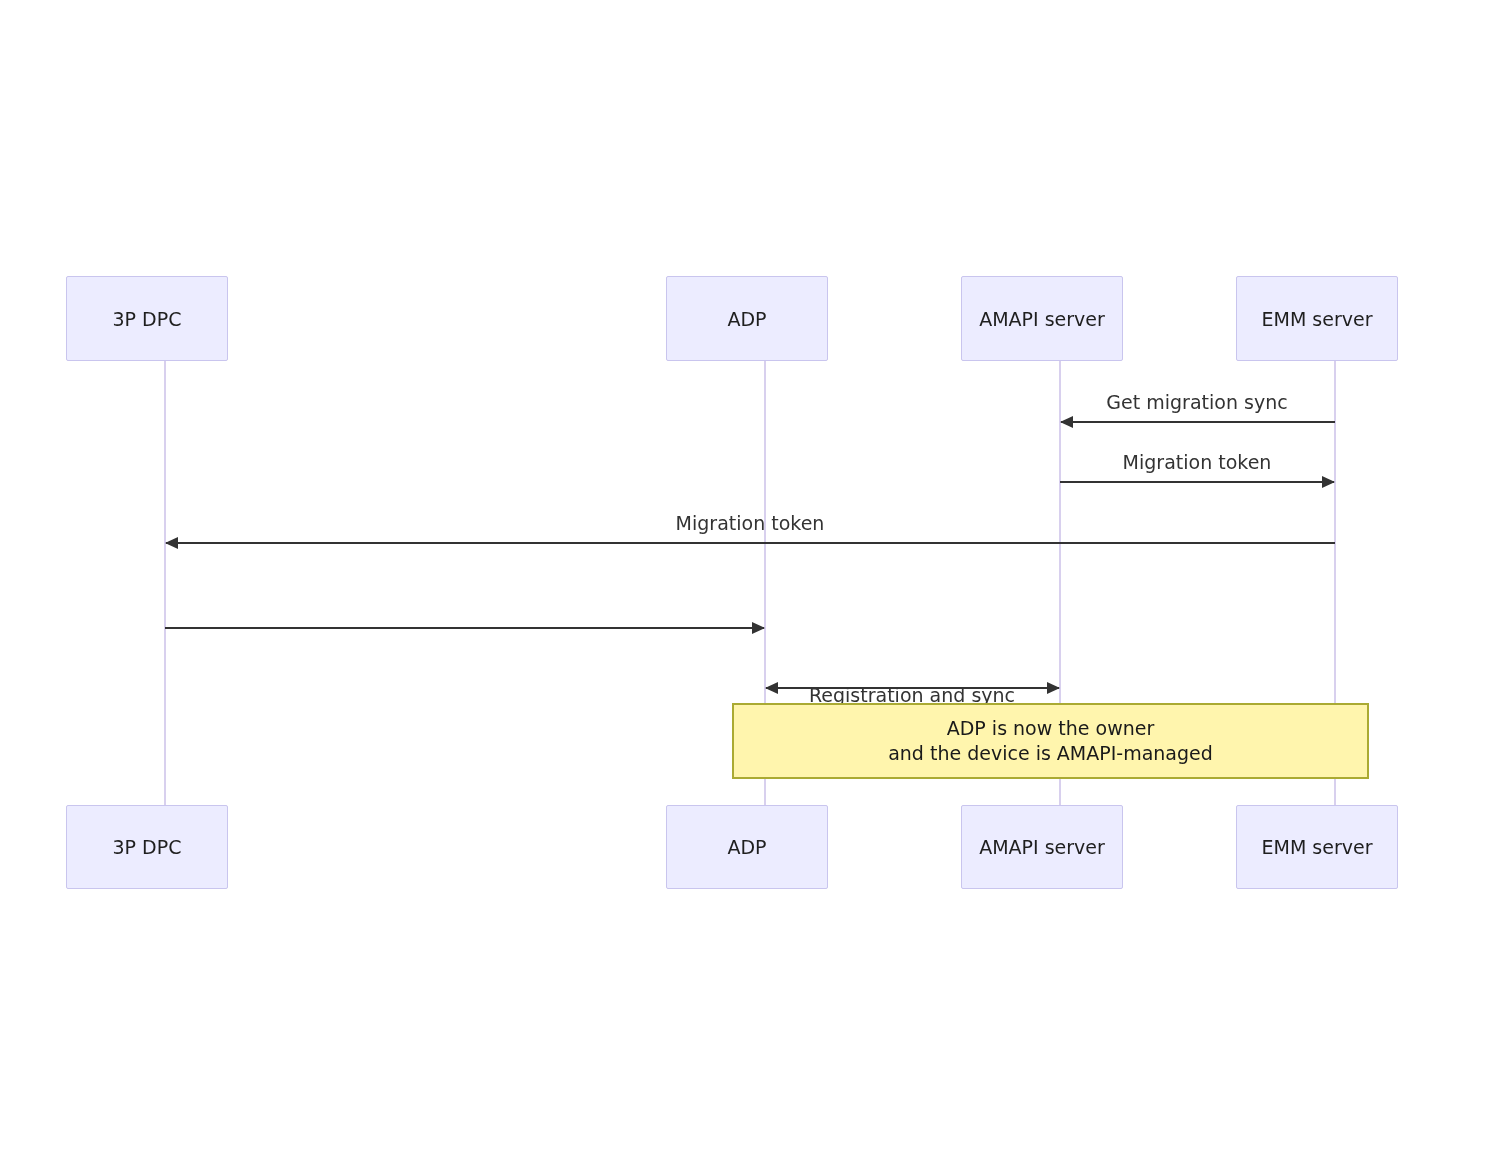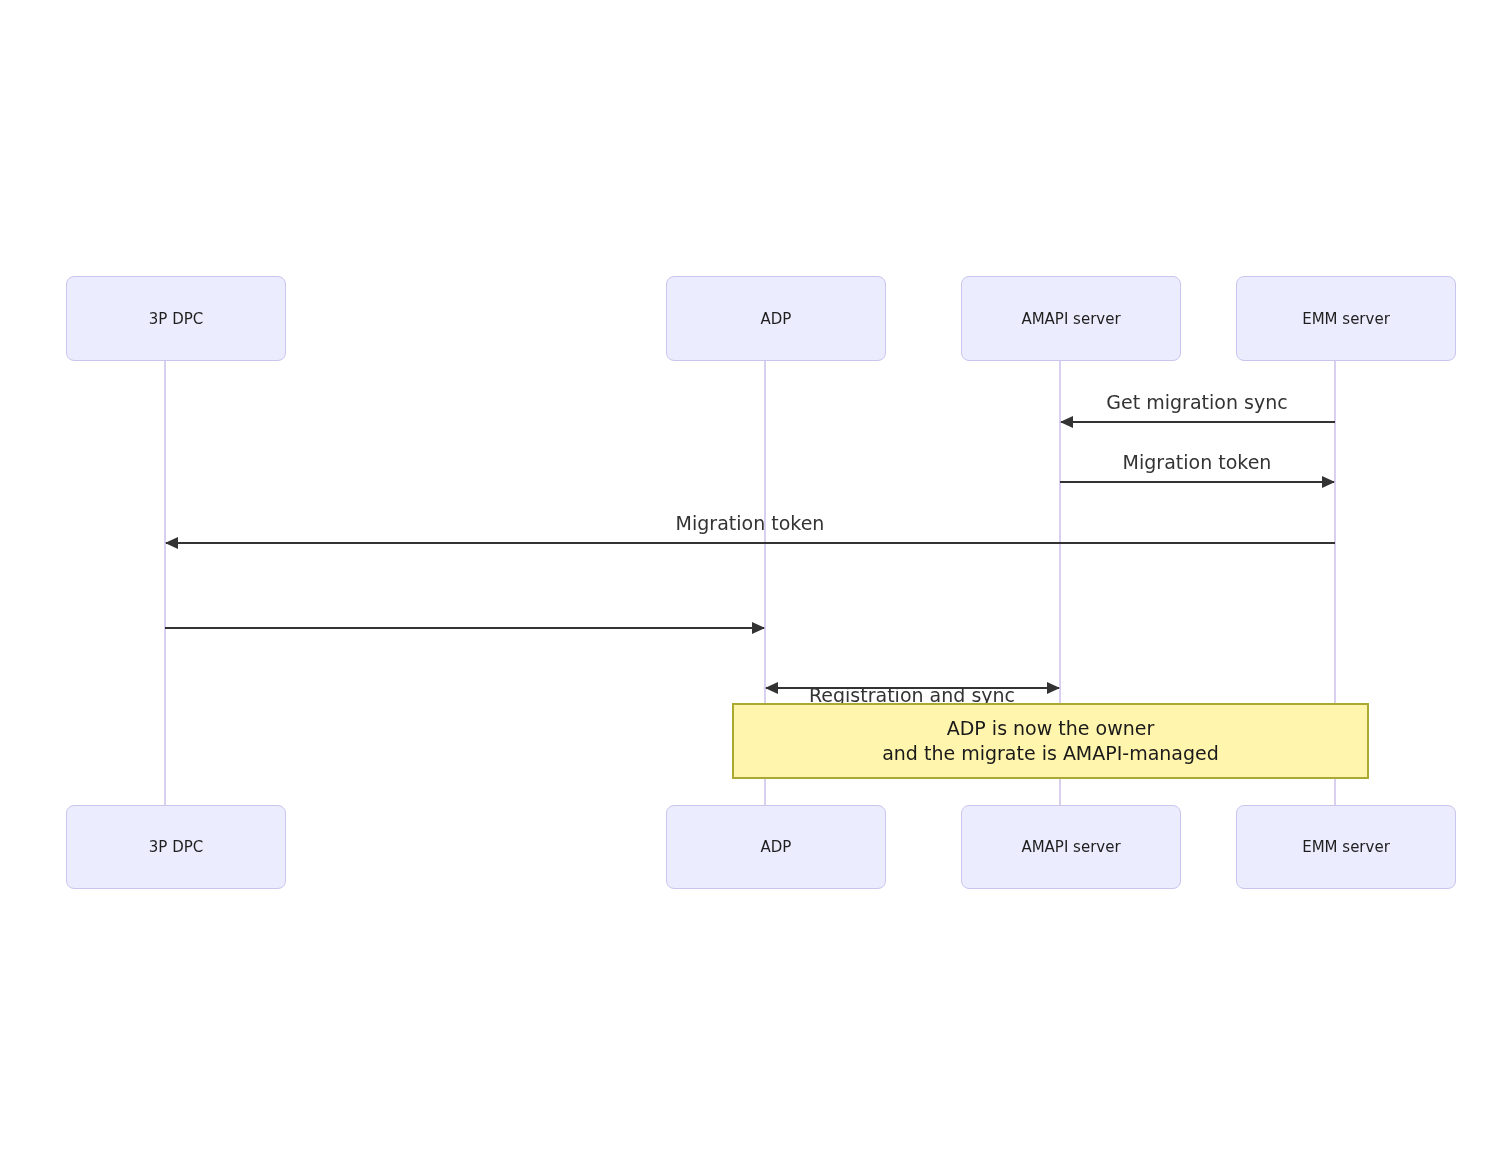--- a/index.html
+++ b/index.html
@@ -14,24 +14,24 @@
     --note-border:#aaaa33;
     --note-text:#1a1a1a;
   }
   html,body{margin:0;padding:0;background:var(--bg);}
   .canvas{
     position:relative;width:1500px;height:1169px;background:var(--bg);
     font-family:"DejaVu Sans","Liberation Sans",sans-serif;overflow:hidden;
   }
   .lifeline{position:absolute;top:361px;height:444px;width:2px;background:var(--lifeline);}
   .actor{
-    position:absolute;width:220px;height:85px;box-sizing:border-box;
-    background:var(--actor-fill);border:1px solid var(--actor-border);border-radius:8px;
+    position:absolute;width:162px;height:85px;box-sizing:border-box;
+    background:var(--actor-fill);border:1px solid var(--actor-border);border-radius:2px;
     display:flex;align-items:center;justify-content:center;
-    font-size:15px;color:var(--actor-text);
+    font-size:19px;color:var(--actor-text);
   }
   .actor.bottom{height:84px;top:805px;}
   .actor.top{top:276px;}
   .msg-label{
     position:absolute;transform:translateX(-50%);text-align:center;
     font-size:19px;line-height:24px;color:var(--msg-text);white-space:pre-line;
   }
   .msg-line{position:absolute;height:2px;background:var(--arrow);}
   .head{position:absolute;width:0;height:0;top:-5px;}
   .head-left{left:-1px;border-top:6px solid transparent;border-bottom:6px solid transparent;border-right:13px solid var(--arrow);}
@@ -85,21 +85,21 @@
     <span class="head head-right"></span>
   </div>
 
   <div class="msg-label" style="left:912px;top:683px">Registration and sync</div>
   <div class="msg-line" style="left:766px;top:687px;width:293px">
     <span class="head head-left"></span>
     <span class="head head-right"></span>
   </div>
 
   <div class="note">ADP is now the owner
-and the migrate is AMAPI-managed</div>
+and the device is AMAPI-managed</div>
 
   <div class="actor bottom" style="left:66px">
     <span>3P DPC</span>
   </div>
   <div class="actor bottom" style="left:666px">
     <span>ADP</span>
   </div>
   <div class="actor bottom" style="left:961px">
     <span>AMAPI server</span>
   </div>

